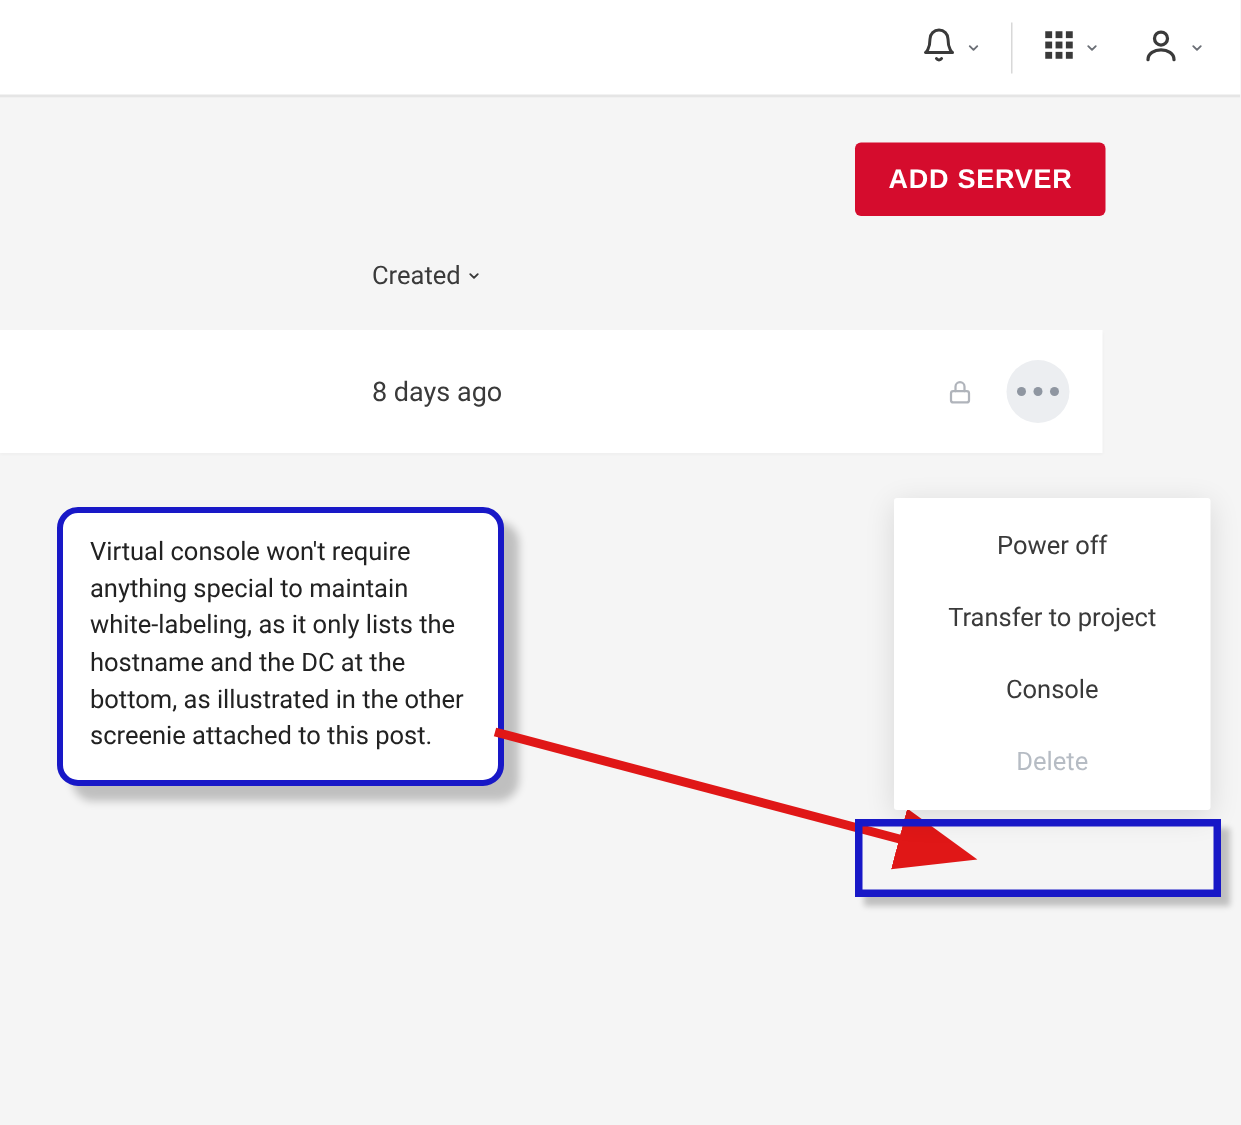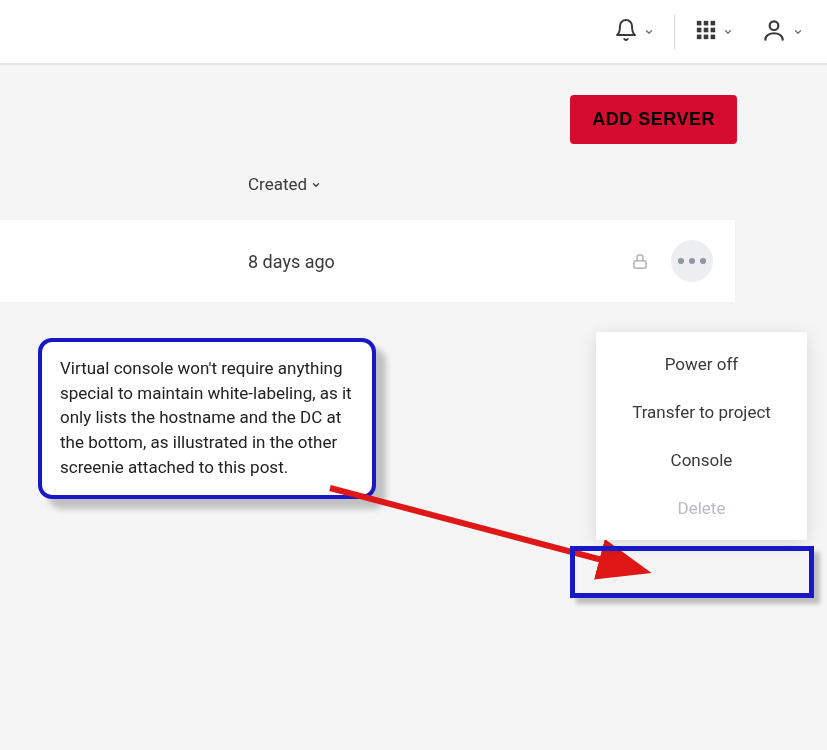--- a/index.html
+++ b/index.html
@@ -37,21 +37,21 @@
       width: 10px;
       height: 10px;
     }
     .action-row {
       display: flex;
       justify-content: flex-end;
       padding: 30px 90px 30px 0;
     }
     .add-btn {
       background: #d50c2d;
-      color: #000000;
+      color: #ffffff;
       font-weight: 700;
       font-size: 18px;
       letter-spacing: 0.5px;
       padding: 14px 22px;
       border: none;
       border-radius: 4px;
       cursor: pointer;
     }
     .header-row {
       display: flex;
@@ -107,21 +107,21 @@
     .dots-btn span {
       width: 6px;
       height: 6px;
       border-radius: 50%;
       background: #8f96a1;
     }
     .callout {
       position: absolute;
       left: 38px;
       top: 338px;
-      width: 338px;
+      width: 298px;
       background: #fff;
       border: 4px solid #1818c7;
       border-radius: 14px;
       padding: 14px 18px 16px 18px;
       font-size: 17px;
       line-height: 1.45;
       color: #222;
       box-shadow: 10px 10px 6px rgba(0,0,0,0.22);
     }
     .dropdown {

